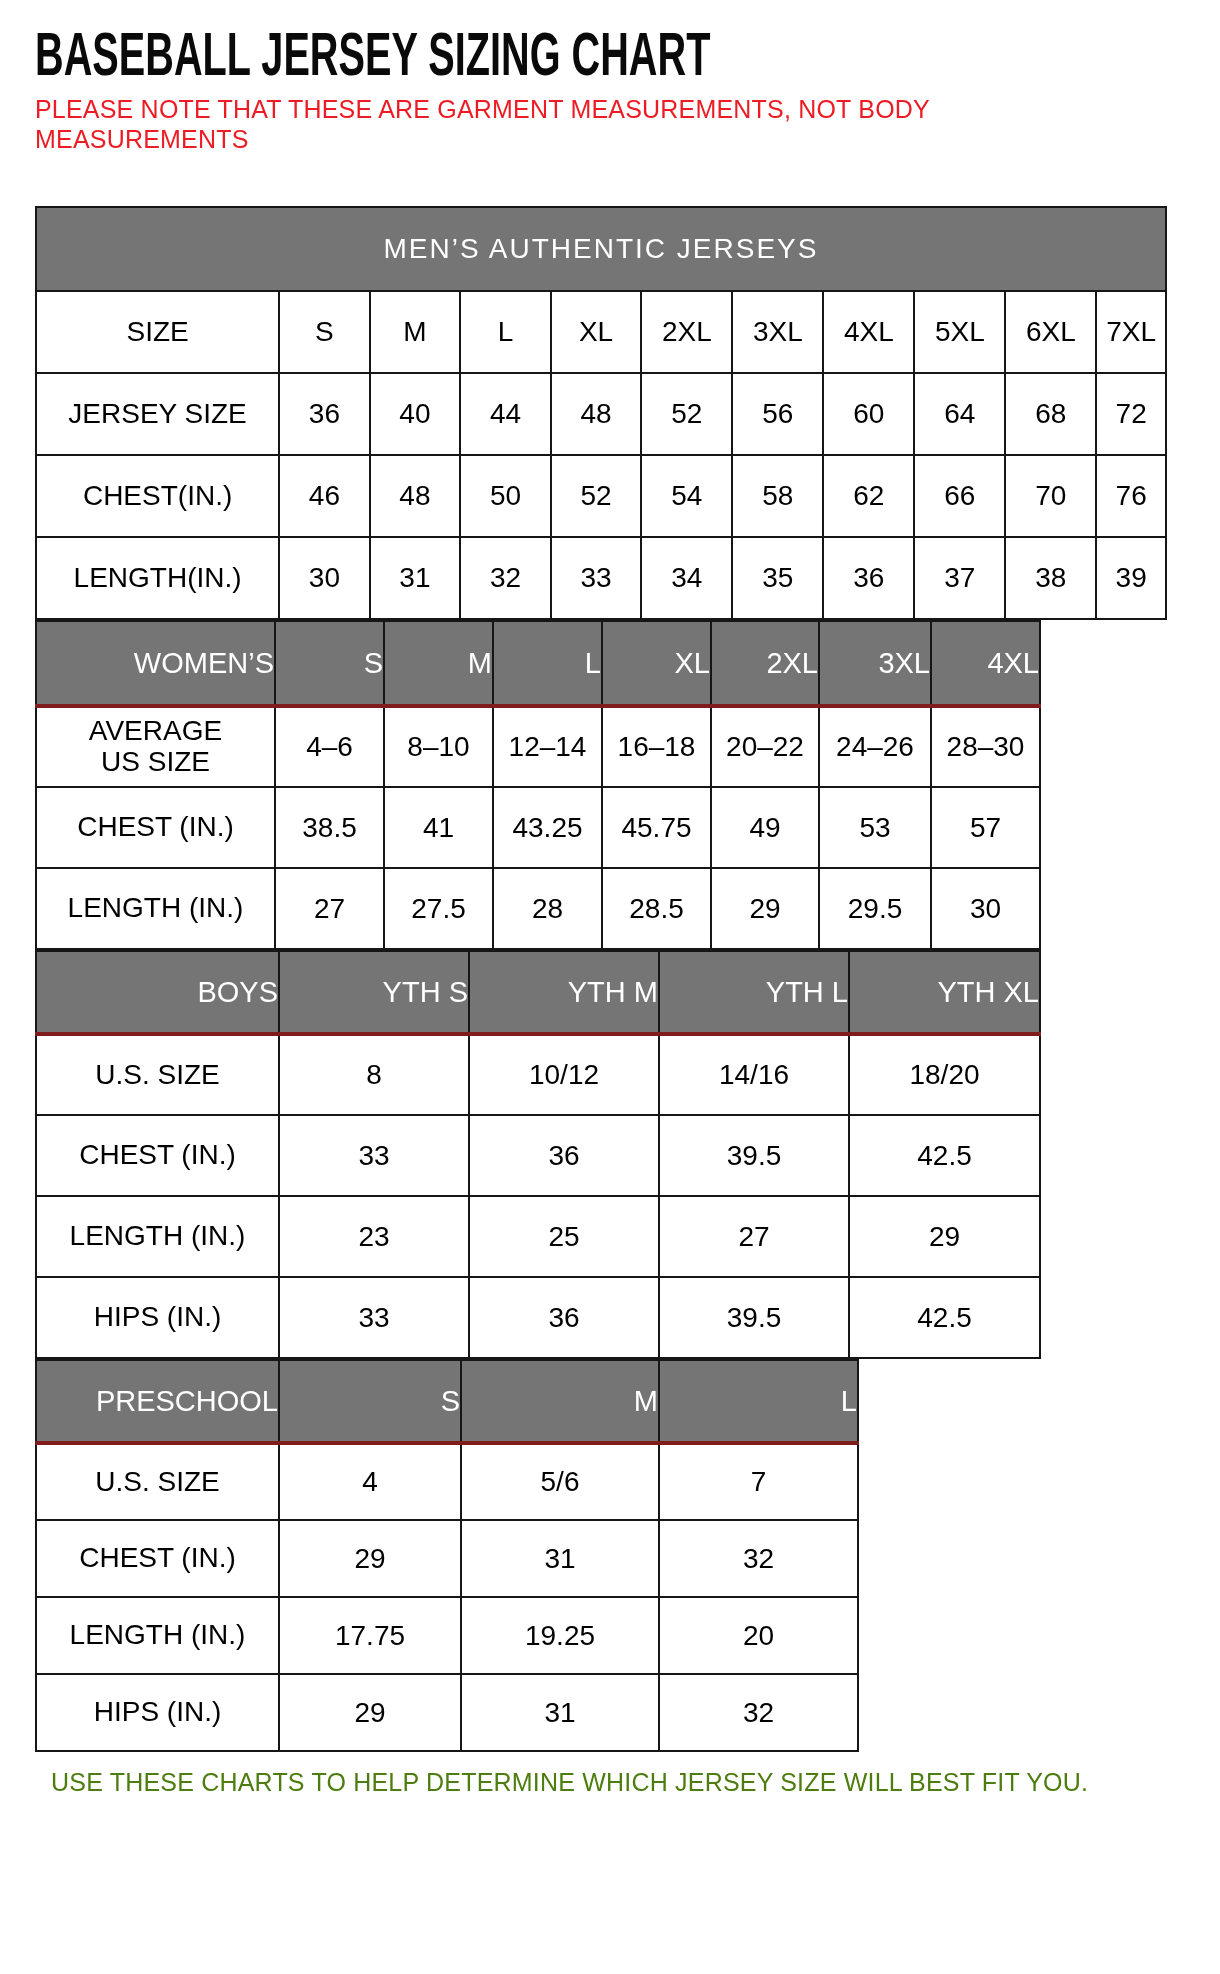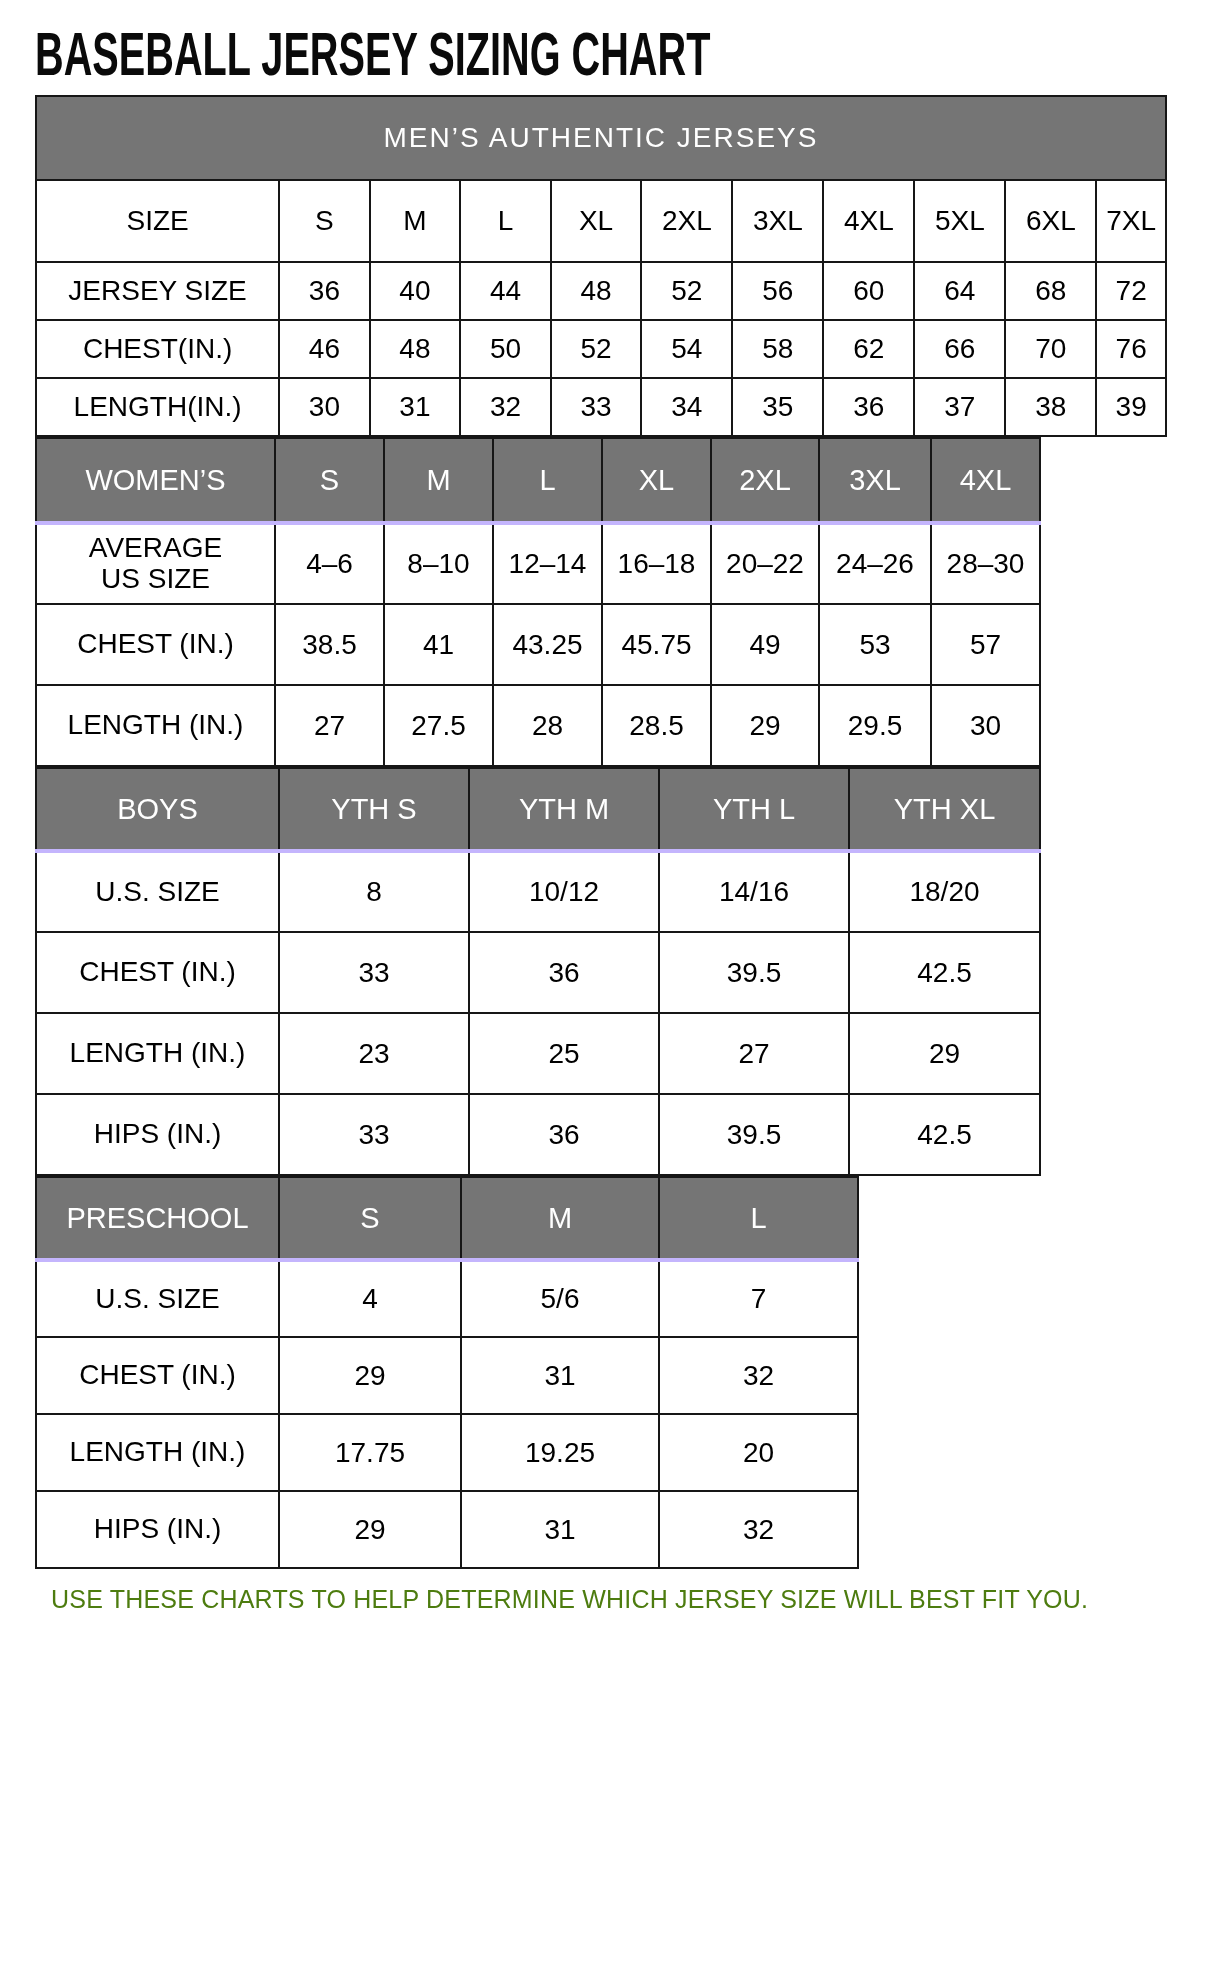--- a/index.html
+++ b/index.html
@@ -39,26 +39,27 @@
     overflow:hidden;
   }
   .banner {
     background:#757575; color:#ffffff;
     height:82px; font-size:28px; letter-spacing:2px;
   }
   .mens .cols-row th { height:80px; background:#ffffff; color:#000;margin-left:23px; }
   .gray-row th {
     background:#757575; color:#ffffff;
     height:80px; font-size:29px;
-    border-bottom:4px solid #c4b5fd;
+    border-bottom:4px solid #7f1d1d;
+    text-align:right;
   }
   .womens .gray-row th { height:82px; }
   tbody th.rlabel { background:#ffffff; white-space:pre-line; line-height:1.1; }
 
-  .mens tbody tr { height:58px; }
+  .mens tbody tr { height:82px; }
   .womens tbody tr { height:81px; }
   .boys tbody tr { height:81px; }
   .preschool tbody tr { height:77px; }
 
   .mens { margin-bottom:40px; }
   .womens { margin-bottom:30px; }
   .boys { margin-bottom:16px; }
   .preschool { margin-bottom:16px; }
 
   .footer {
@@ -67,20 +68,22 @@
     white-space:nowrap;
   }
 </style>
 </head>
 <body>
 
 <div class="page">
 
   <h1 class="title">BASEBALL JERSEY SIZING CHART</h1>
 
+  <p class="note">PLEASE NOTE THAT THESE ARE GARMENT MEASUREMENTS, NOT BODY
+MEASUREMENTS</p>
 
   <table class="tbl mens">
     <colgroup>
       <col style="width:245px">
         <col style="width:92px">
         <col style="width:92px">
         <col style="width:92px">
       <col style="width:92px">
         <col style="width:92px">
         <col style="width:92px">

